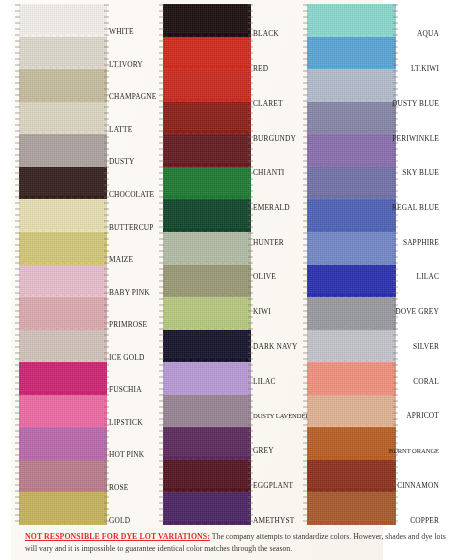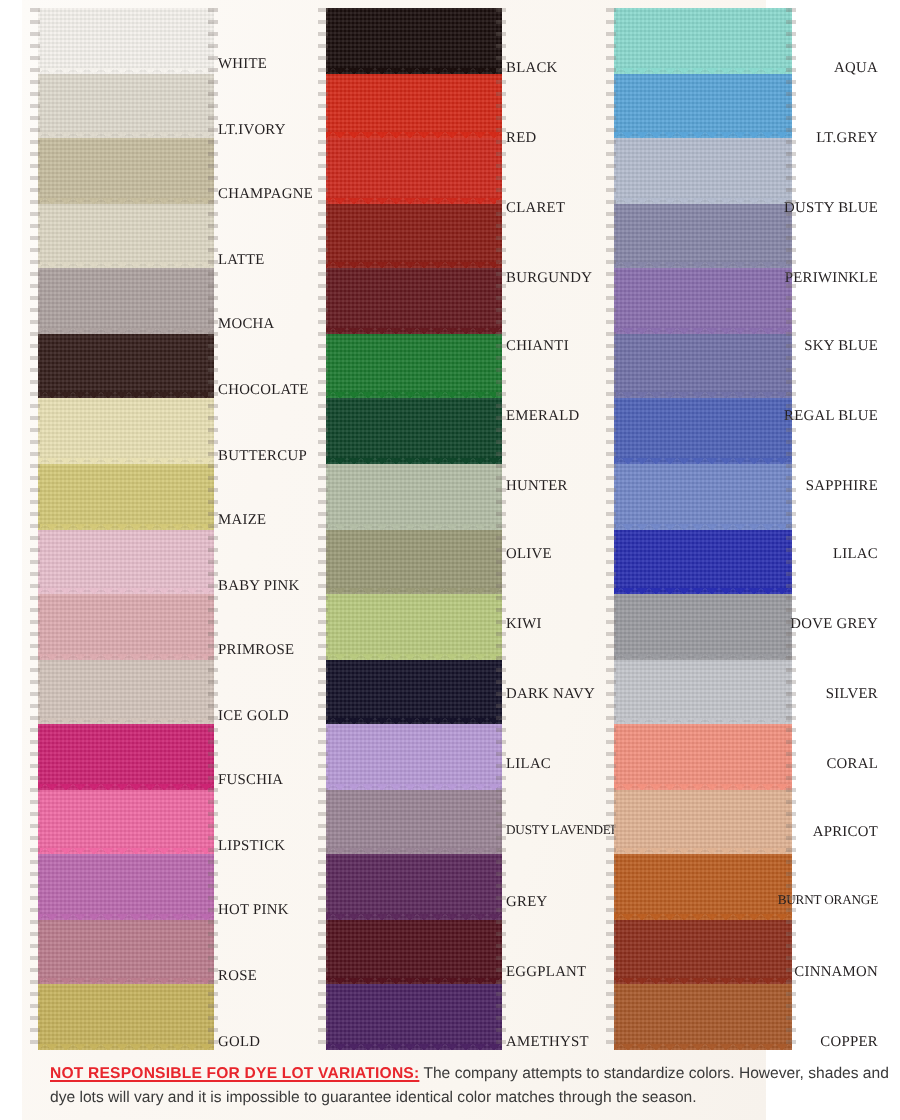--- a/index.html
+++ b/index.html
@@ -133,21 +133,21 @@
     font-family: "Liberation Serif", serif;
   }
   .label.tight { font-size: 6.6px; letter-spacing: -0.1px; }
 
   
   #disclaimer {
     position: absolute;
     left: 14px;
     top: 531px;
     width: 424px;
-    font-family: Liberation Sans, sans-serif;
+    font-family: Liberation Serif, serif;
     font-size: 7.8px;
     line-height: 1.5;
     color: #2b2b2b;
   }
   #disclaimer .warn {
     color: #e8262d;
     font-weight: bold;
     text-decoration: underline;
     letter-spacing: 0.1px;
   }
@@ -177,21 +177,21 @@
         <div class="swatch" title="ROSE" style="background: rgb(187, 125, 142);"></div>
         <div class="swatch" title="GOLD" style="background: rgb(198, 179, 94);"></div>
       </div>
     <div class="edge edge-l"></div>
     <div class="edge edge-r"></div>
     <div class="labels">
         <div class="label">WHITE</div>
         <div class="label">LT.IVORY</div>
         <div class="label">CHAMPAGNE</div>
         <div class="label">LATTE</div>
-        <div class="label">MOCHA</div>
+        <div class="label">DUSTY</div>
         <div class="label">CHOCOLATE</div>
         <div class="label">BUTTERCUP</div>
         <div class="label">MAIZE</div>
         <div class="label">BABY PINK</div>
         <div class="label">PRIMROSE</div>
         <div class="label">ICE GOLD</div>
         <div class="label">FUSCHIA</div>
         <div class="label">LIPSTICK</div>
         <div class="label">HOT PINK</div>
         <div class="label">ROSE</div>
@@ -255,21 +255,21 @@
         <div class="swatch" title="CORAL" style="background: rgb(242, 145, 127);"></div>
         <div class="swatch" title="APRICOT" style="background: rgb(224, 179, 148);"></div>
         <div class="swatch" title="BURNT ORANGE" style="background: rgb(187, 95, 35);"></div>
         <div class="swatch" title="CINNAMON" style="background: rgb(142, 48, 30);"></div>
         <div class="swatch" title="COPPER" style="background: rgb(168, 90, 44);"></div>
       </div>
     <div class="edge edge-l"></div>
     <div class="edge edge-r"></div>
     <div class="labels">
         <div class="label">AQUA</div>
-        <div class="label">LT.GREY</div>
+        <div class="label">LT.KIWI</div>
         <div class="label">DUSTY BLUE</div>
         <div class="label">PERIWINKLE</div>
         <div class="label">SKY BLUE</div>
         <div class="label">REGAL BLUE</div>
         <div class="label">SAPPHIRE</div>
         <div class="label">LILAC</div>
         <div class="label">DOVE GREY</div>
         <div class="label">SILVER</div>
         <div class="label">CORAL</div>
         <div class="label">APRICOT</div>

